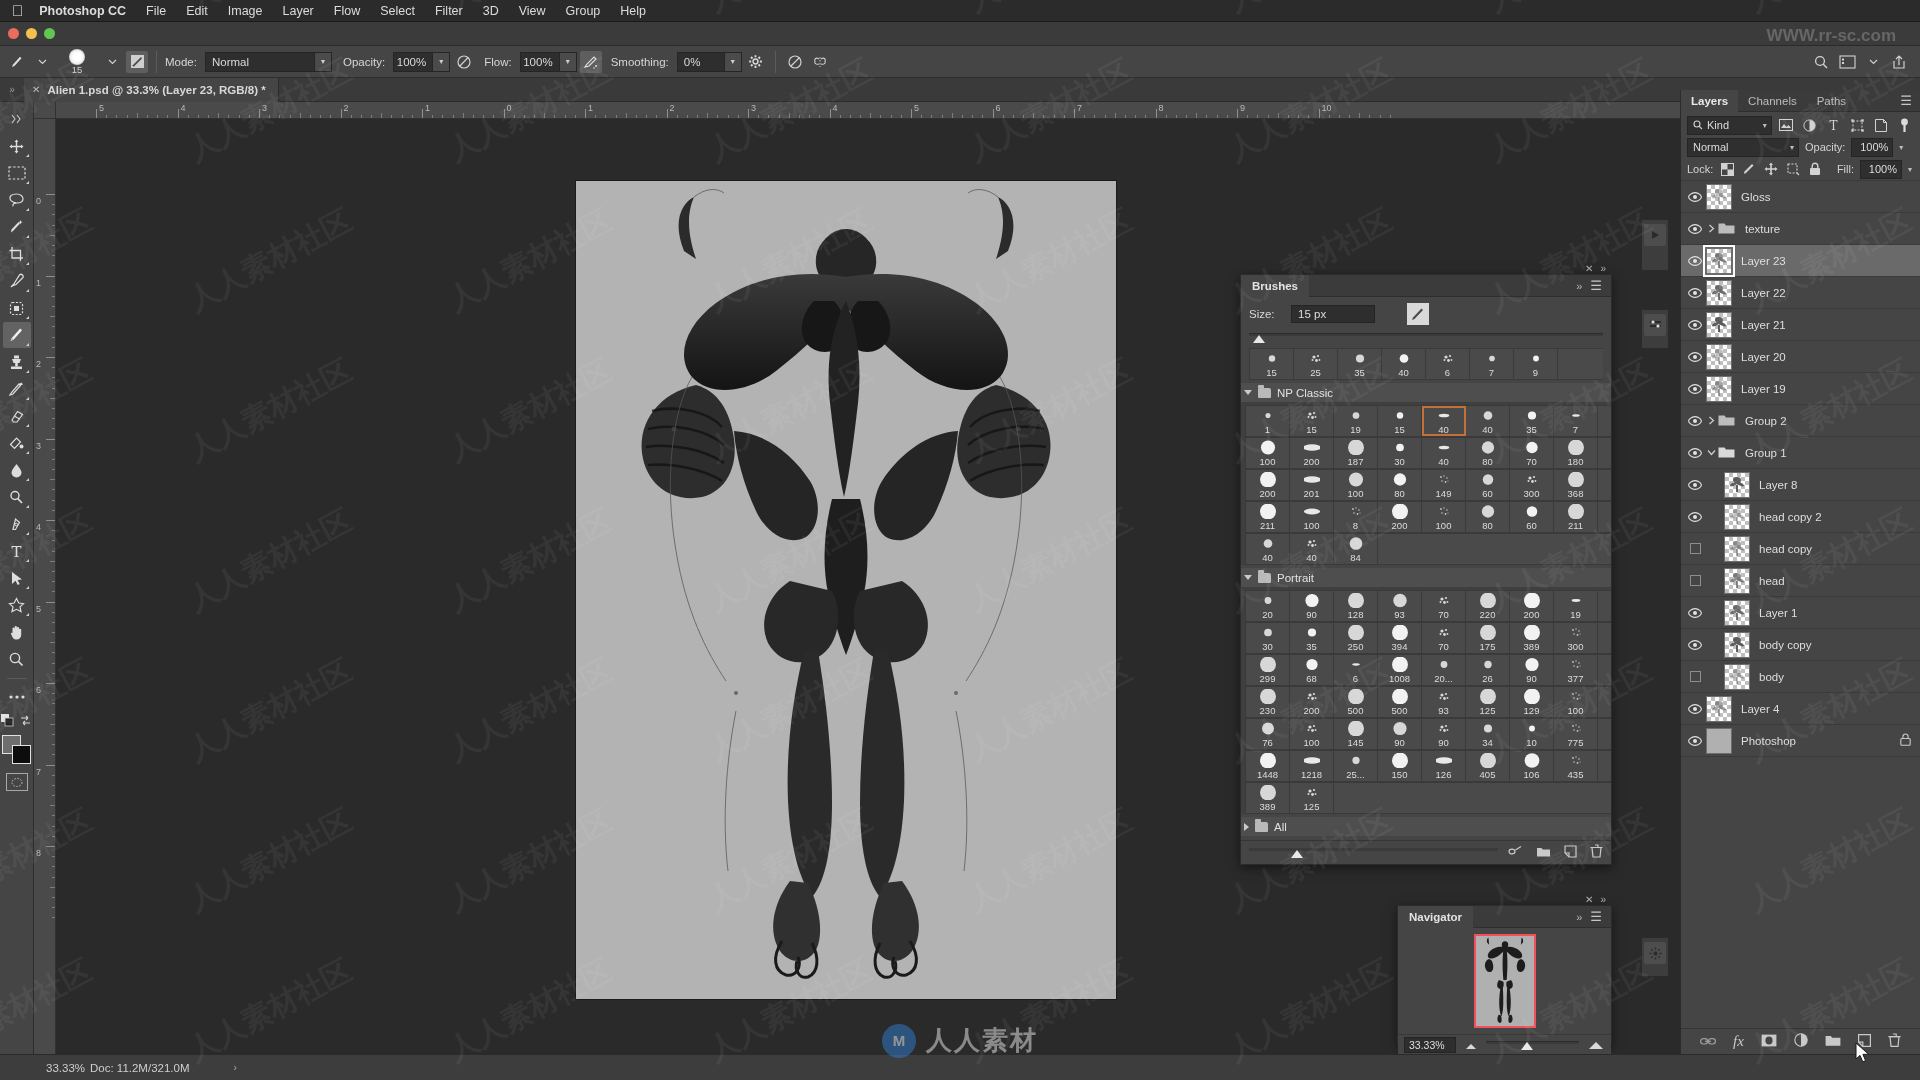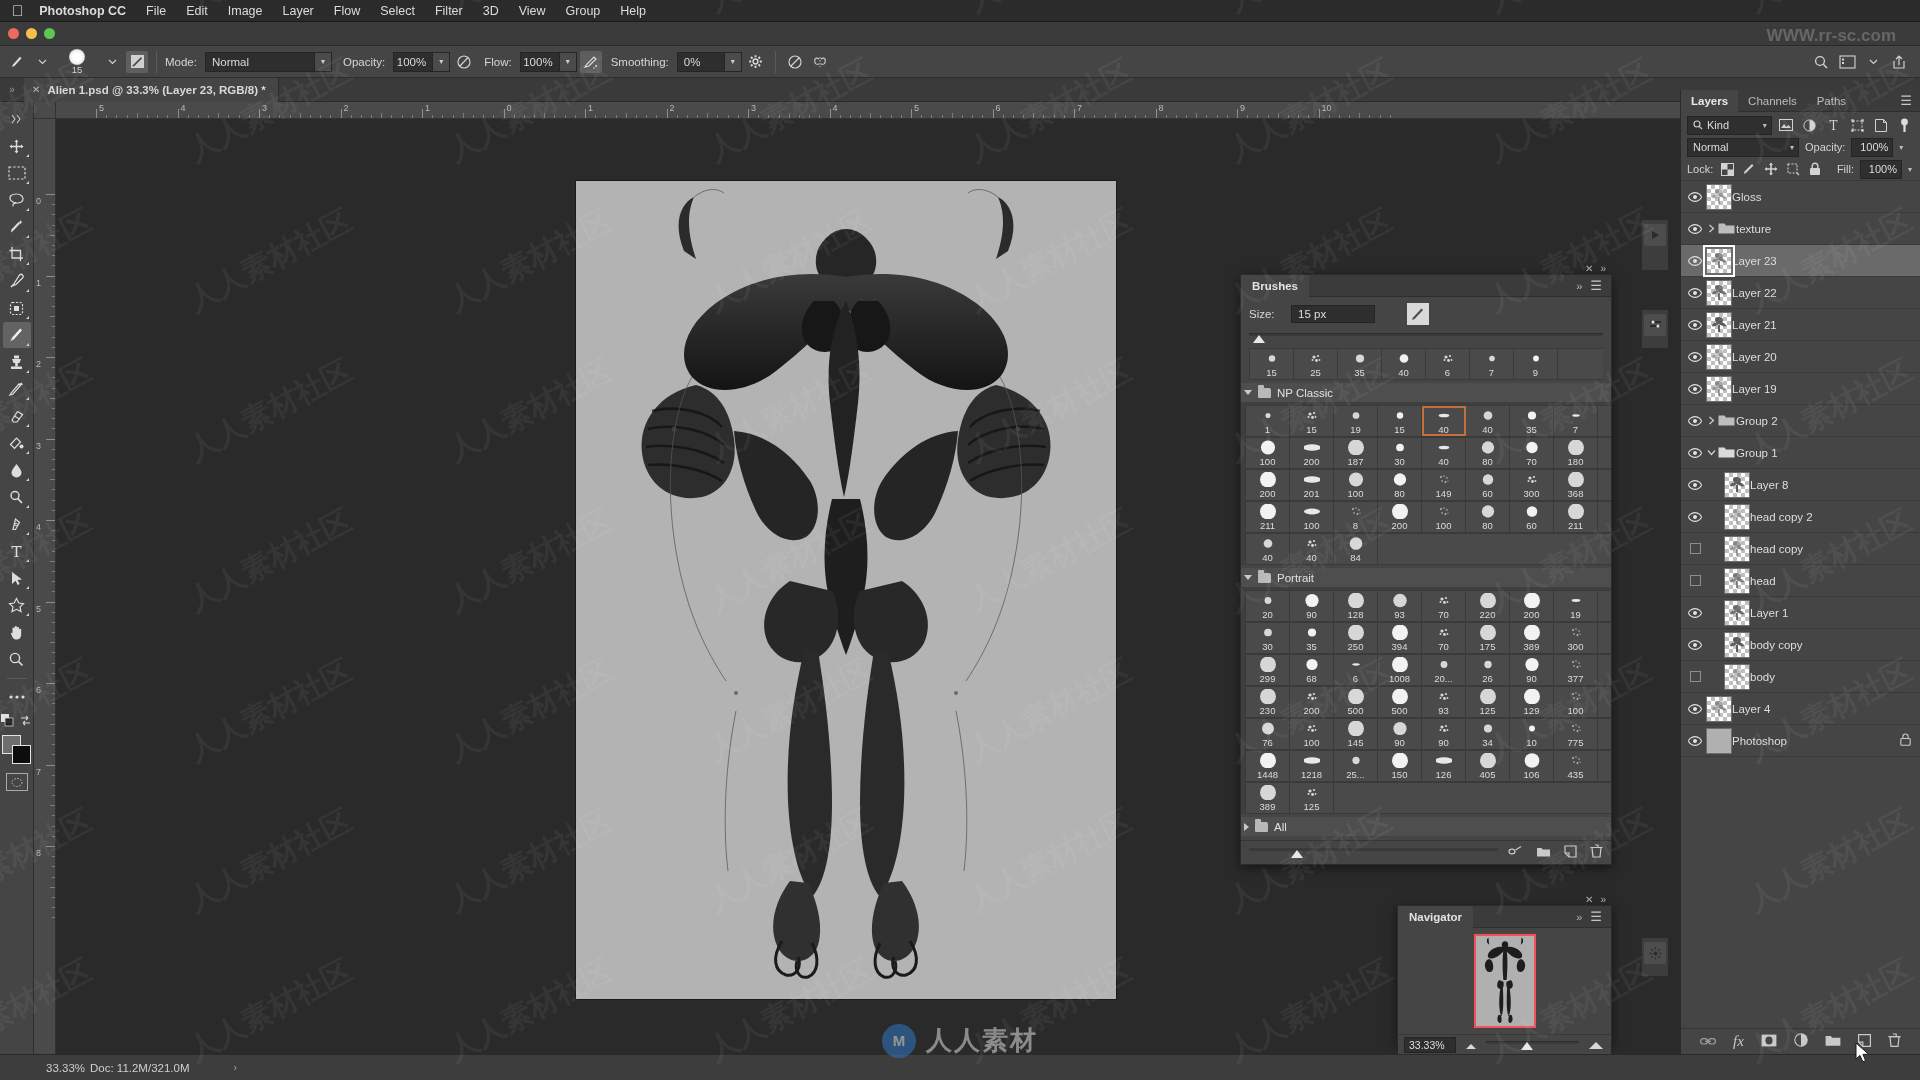--- a/index.html
+++ b/index.html
@@ -242,21 +242,21 @@
     background-image:
       linear-gradient(45deg,#bfbfbf 25%,transparent 25%,transparent 75%,#bfbfbf 75%),
       linear-gradient(45deg,#bfbfbf 25%,#fff 25%,#fff 75%,#bfbfbf 75%);
     background-size:8px 8px; background-position:0 0,4px 4px;
     position:relative; overflow:hidden;
   }
   .thumb.solid{ background-image:none; background:#b0b0b0;}
   .thumb.sel-ring{ outline:2px solid #ffffff; outline-offset:1px;}
   .thumb .inner{ position:absolute; inset:0; display:flex;align-items:center;justify-content:center;
      font-size:8px;color:#5a5a5a; }
-  .lname{ white-space:nowrap; }
+  .lname{ margin-left:9px; white-space:nowrap; }
   .ind{ width:18px; }
   .grp-tri{ width:10px; display:flex;align-items:center;justify-content:center;color:#cfcfcf;font-size:8px;}
   .grp-folder{ width:20px; display:flex;align-items:center;justify-content:center;}
   .lock-end{ margin-left:auto; margin-right:9px; color:#c9c9c9;}
   .lp-footer{
     height:26px; background:#454545; border-top:1px solid #353535;
     display:flex; align-items:center; justify-content:center; gap:17px; color:#c4c4c4;
   }
 
   

